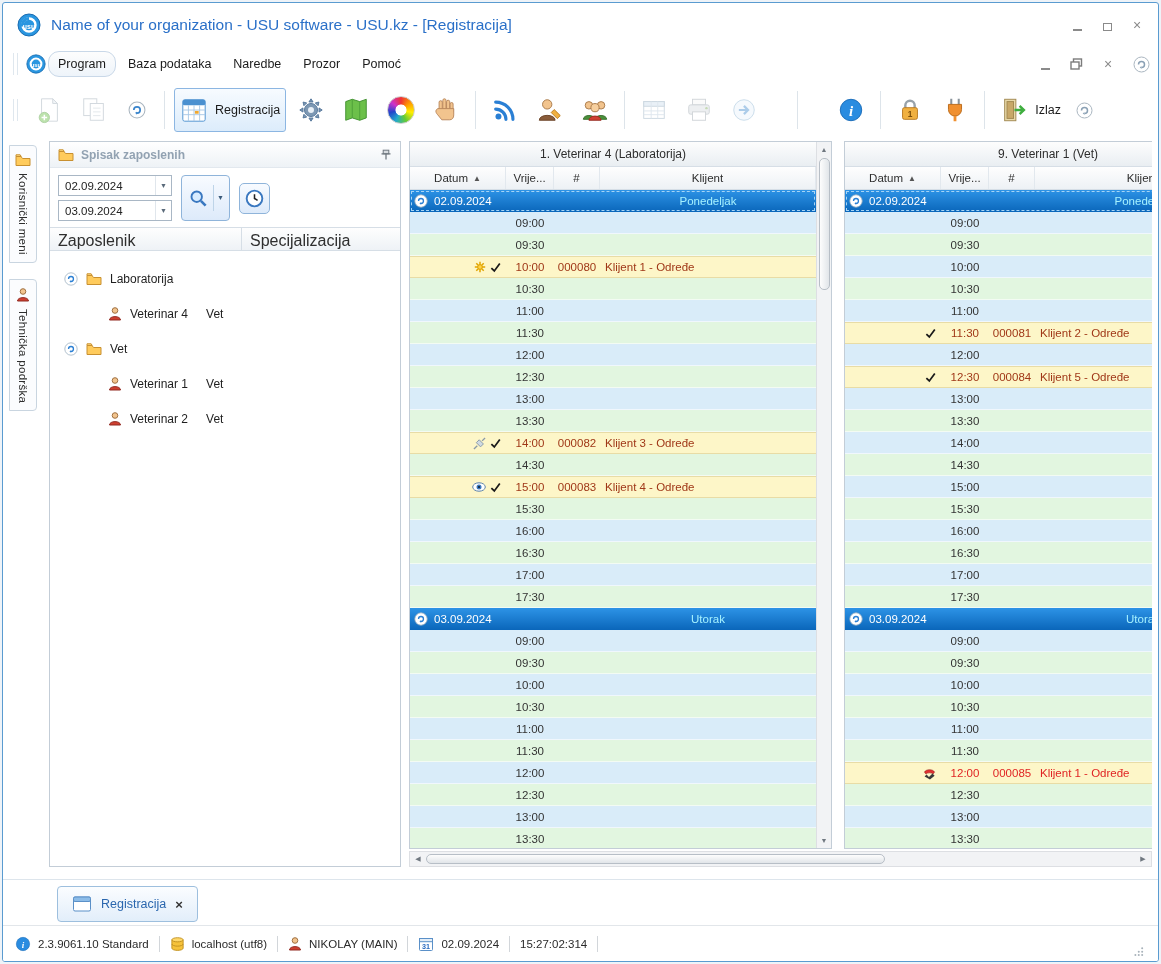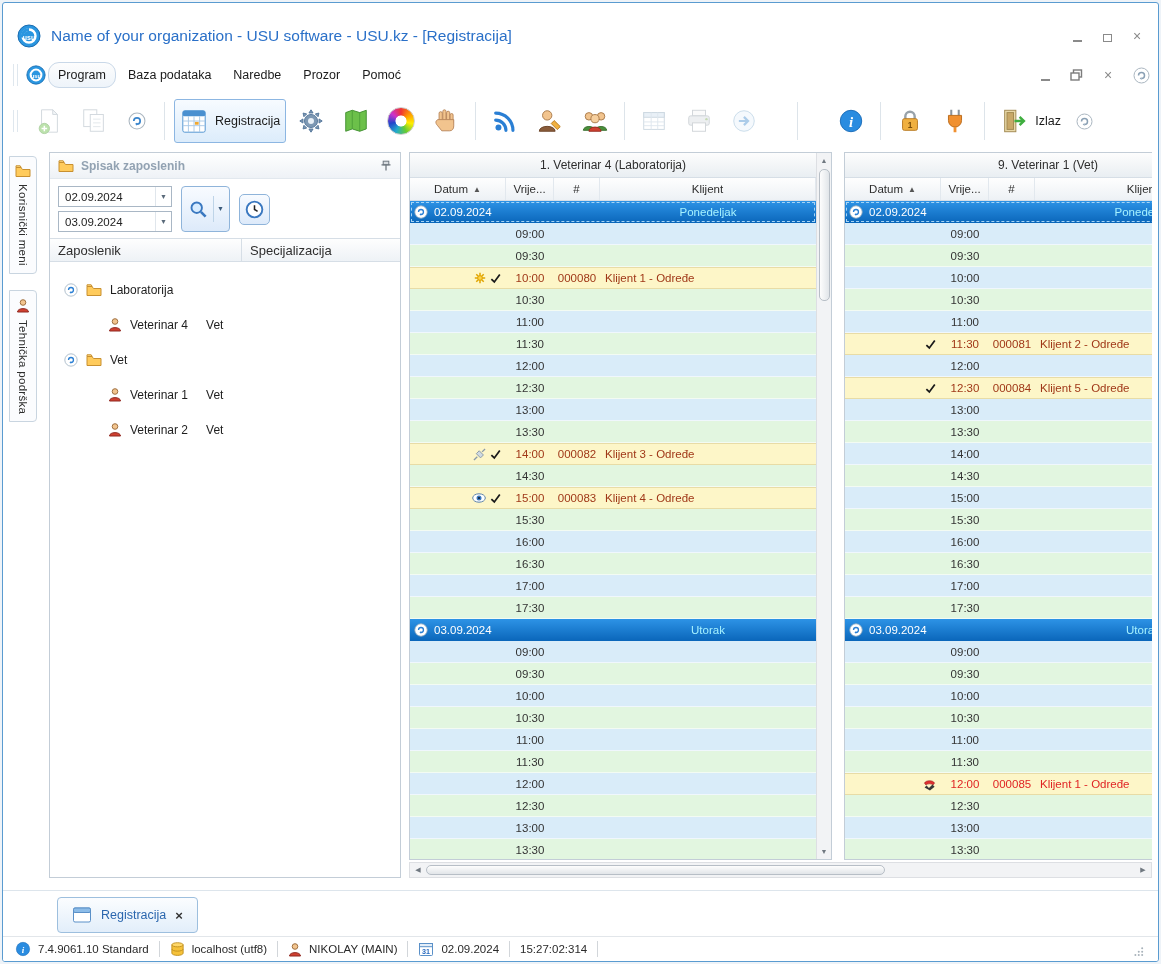--- a/index.html
+++ b/index.html
@@ -8,21 +8,21 @@
     width:1161px; height:964px; background:#eef3f8;
     font-family:"Liberation Sans", sans-serif; font-size:12px; color:#222;
     position:relative; overflow:hidden;
   }
   .window {
     position:absolute; inset:2px; background:#fff;
     border:1px solid #5a9bd0; border-radius:3px;
     display:flex; flex-direction:column; overflow:hidden;
   }
   
-  .titlebar { height:44px; flex:none; display:flex; align-items:center; gap:10px; padding:0 14px;margin-top:11px; }
+  .titlebar { height:44px; flex:none; display:flex; align-items:center; gap:10px; padding:0 14px; }
   .title-text { color:#2a70c8; font-size:15.5px; white-space:nowrap; }
   .win-controls { margin-left:auto; display:flex; gap:16px; align-items:center; color:#8a8a8a; }
   .wc { width:14px; height:12px; display:flex; align-items:flex-end; justify-content:center; cursor:default; }
   .wc-min i { display:block; width:9px; height:2px; background:#8a8a8a; }
   .wc-max i { display:block; width:9px; height:8px; border:1.5px solid #8a8a8a; }
   .wc-close { font-size:14px; color:#8a8a8a; line-height:12px; }
   
   .menubar { height:34px; flex:none; display:flex; align-items:center; padding:0 8px; gap:2px; }
   .bar-grip { width:5px; height:22px; border-left:1px solid #dfe7ee; border-right:1px solid #dfe7ee; margin:0 6px 0 2px; }
   .menu-item { padding:5px 9px; font-size:12.5px; color:#1b1b1b; border:1px solid transparent; border-radius:11px; }
@@ -53,21 +53,21 @@
     background:linear-gradient(#ffffff,#eef2f6); border-bottom:1px solid #e2e8ee;
     color:#92a2b2; font-weight:bold; font-size:12px; }
   .lp-pin { margin-left:auto; }
   .lp-filter { flex:none; padding:7px 8px 6px 8px; display:flex; gap:9px; align-items:center; }
   .date-col { display:flex; flex-direction:column; gap:4px; }
   .datebox { width:114px; height:21px; border:1px solid #a9b7c5; background:#fff; display:flex; align-items:center; font-size:11.5px; padding-left:6px; }
   .datebox .dd { margin-left:auto; width:16px; height:100%; display:flex; align-items:center; justify-content:center; color:#5a6a7a; font-size:7px; border-left:1px solid #e0e6ec; }
   .split-btn { height:46px; display:flex; align-items:center; border:1px solid #8fb4da; border-radius:4px; background:linear-gradient(#f8fbff,#ddeafa); padding:0 2px; }
   .split-btn .dd { width:14px; text-align:center; color:#3a5a7a; font-size:7px; border-left:1px solid #bed4e8; height:60%; display:flex; align-items:center; justify-content:center; }
   .round-btn { width:31px; height:31px; border:1px solid #8fb4da; border-radius:5px; background:linear-gradient(#f8fbff,#ddeafa); display:flex; align-items:center; justify-content:center; }
-  .lp-cols { height:24px; flex:none; display:flex; border-top:1px solid #d6dee6; border-bottom:1px solid #d6dee6; background:linear-gradient(#fefefe,#eef2f6); font-size:13px; color:#2e2e2e; }
+  .lp-cols { height:24px; flex:none; display:flex; border-top:1px solid #d6dee6; border-bottom:1px solid #d6dee6; background:linear-gradient(#fefefe,#eef2f6); font-size:16px; color:#2e2e2e; }
   .lp-col1 { width:192px; padding:4px 8px; border-right:1px solid #d6dee6; }
   .lp-col2 { flex:1; padding:4px 8px; }
   .lp-tree { flex:1; padding-top:10px; overflow:hidden;text-align:right; }
   .tree-row { height:35px; display:flex; align-items:center; gap:8px; font-size:12px; color:#1e1e1e; }
   .tree-row.group { padding-left:14px; }
   .tree-row.employee { padding-left:58px; }
   .emp-spec { margin-left:10px; }
   
   .sched-area { flex:1; display:flex; flex-direction:column; overflow:hidden; }
   .panels-row { display:flex; gap:12px; height:708px; flex:none; }
@@ -1030,21 +1030,21 @@
   </div>
 
   <div class="statusbar">
     <span class="sb-item">
       <span class="icon">
         <svg width="16" height="16" viewBox="0 0 30 30">
             <circle cx="15" cy="15" r="12.5" fill="#2a8ce0" stroke="#1a6cb8"></circle>
             <text x="15" y="22" font-size="17" fill="#fff" text-anchor="middle" font-family="Liberation Serif, serif" font-weight="bold" font-style="italic">i</text>
           </svg>
       </span>
-      <span>7.4.9061.10 Standard</span>
+      <span>2.3.9061.10 Standard</span>
     </span>
     <span class="sb-sep"></span>
     <span class="sb-item">
       <span class="icon">
         <svg width="15" height="16" viewBox="0 0 16 16">
             <path d="M2 3.5v9c0 1.3 2.7 2.3 6 2.3s6-1 6-2.3v-9" fill="#f6c23a" stroke="#c09020"></path>
             <ellipse cx="8" cy="3.5" rx="6" ry="2.2" fill="#ffd86a" stroke="#c09020"></ellipse>
             <path d="M2 8c0 1.3 2.7 2.3 6 2.3s6-1 6-2.3" fill="none" stroke="#c09020"></path>
           </svg>
       </span>

